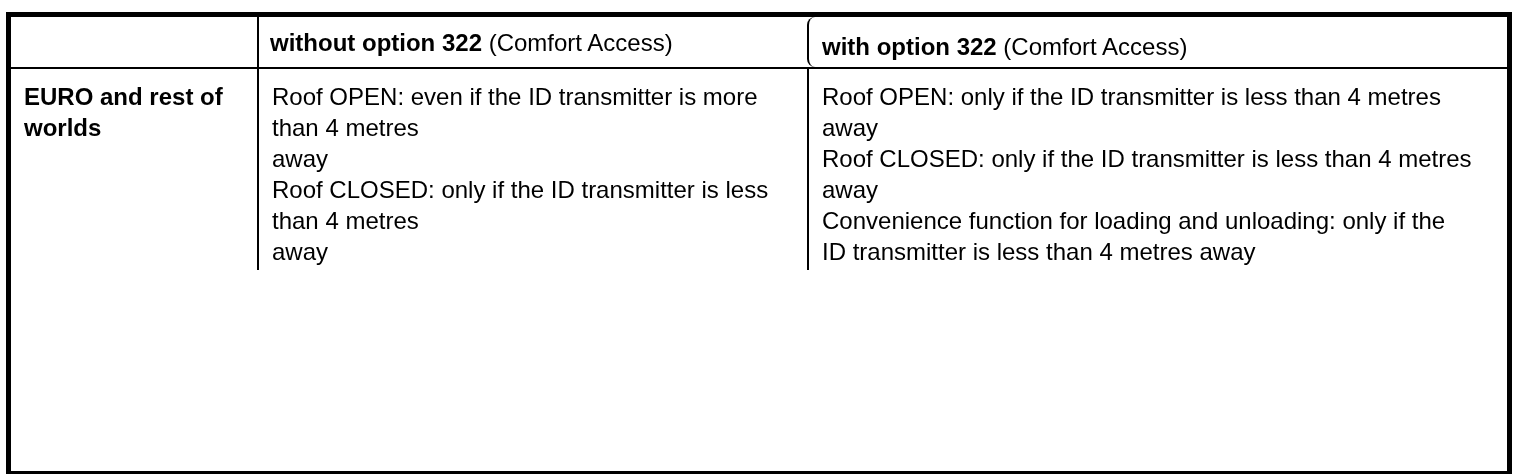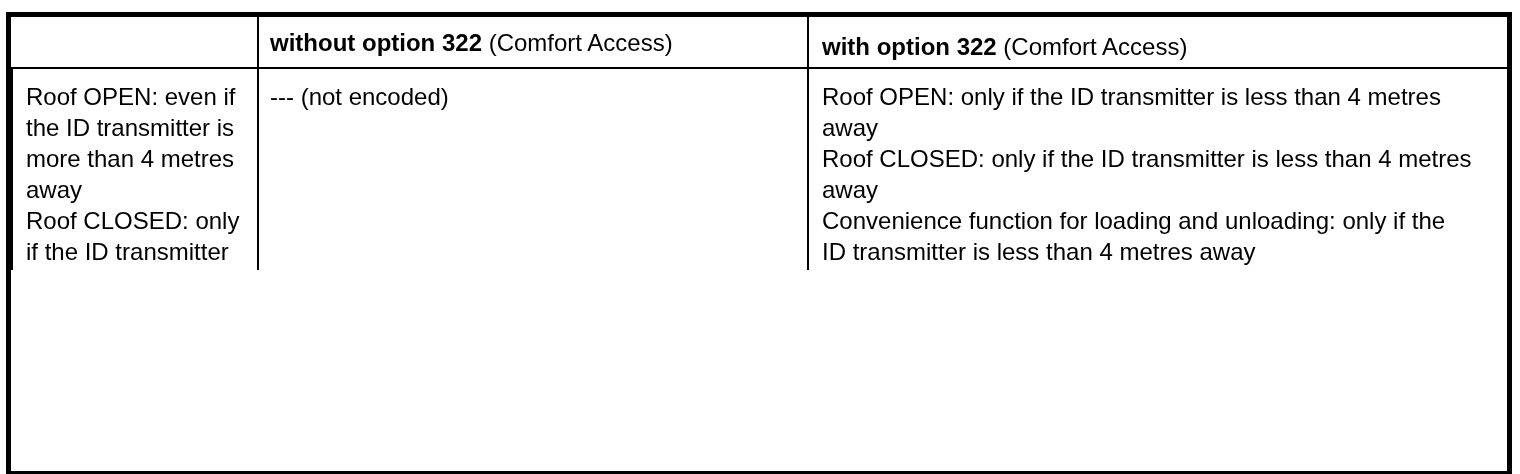--- a/index.html
+++ b/index.html
@@ -43,46 +43,47 @@
     white-space: normal;
   }
   .head .head-text { white-space: normal; }
   .head b { font-weight: bold; }
 
   
   .col1 { padding: 12px 8px 10px 13px; }
   .col2 { padding: 12px 10px 10px 11px; }
   .col3 { padding: 12px 8px 10px 13px; }
   .head.col2 { padding-top: 0; padding-bottom: 0; }
-  .head.col3 { padding-top: 8px; padding-bottom: 0; }
+  .head.col3 { padding-top: 8px; padding-bottom: 0; border-radius: 8px; }
 
   .region { font-weight: bold; }
 </style>
 </head>
 <body>
 
 <div class="page">
   <div class="ca-table">
 
     <div class="cell head col1 row0"></div>
     <div class="cell head col2 row0">
       <div class="head-text"><b>without option 322</b><span> (Comfort Access)</span></div>
     </div>
     <div class="cell head col3 row0">
       <div class="head-text"><b>with option 322</b><span> (Comfort Access)</span></div>
     </div>
 
+    <div class="cell col1 row1 region">EURO and rest of
+worlds</div>
     <div class="cell col3 row1">Roof OPEN: even if the ID transmitter is more than 4 metres
 away
 Roof CLOSED: only if the ID transmitter is less than 4 metres
 away
 Convenience function for loading and unloading: even if the
 ID transmitter is more than 4 metres away</div>
 
-    <div class="cell col2 row2">--- (not encoded)</div>
     <div class="cell col3 row2">Roof OPEN: only if the ID transmitter is less than 4 metres
 away
 Roof CLOSED: only if the ID transmitter is less than 4 metres
 away
 Convenience function for loading and unloading: only if the
 ID transmitter is less than 4 metres away</div>
 
   </div>
 </div>
 

